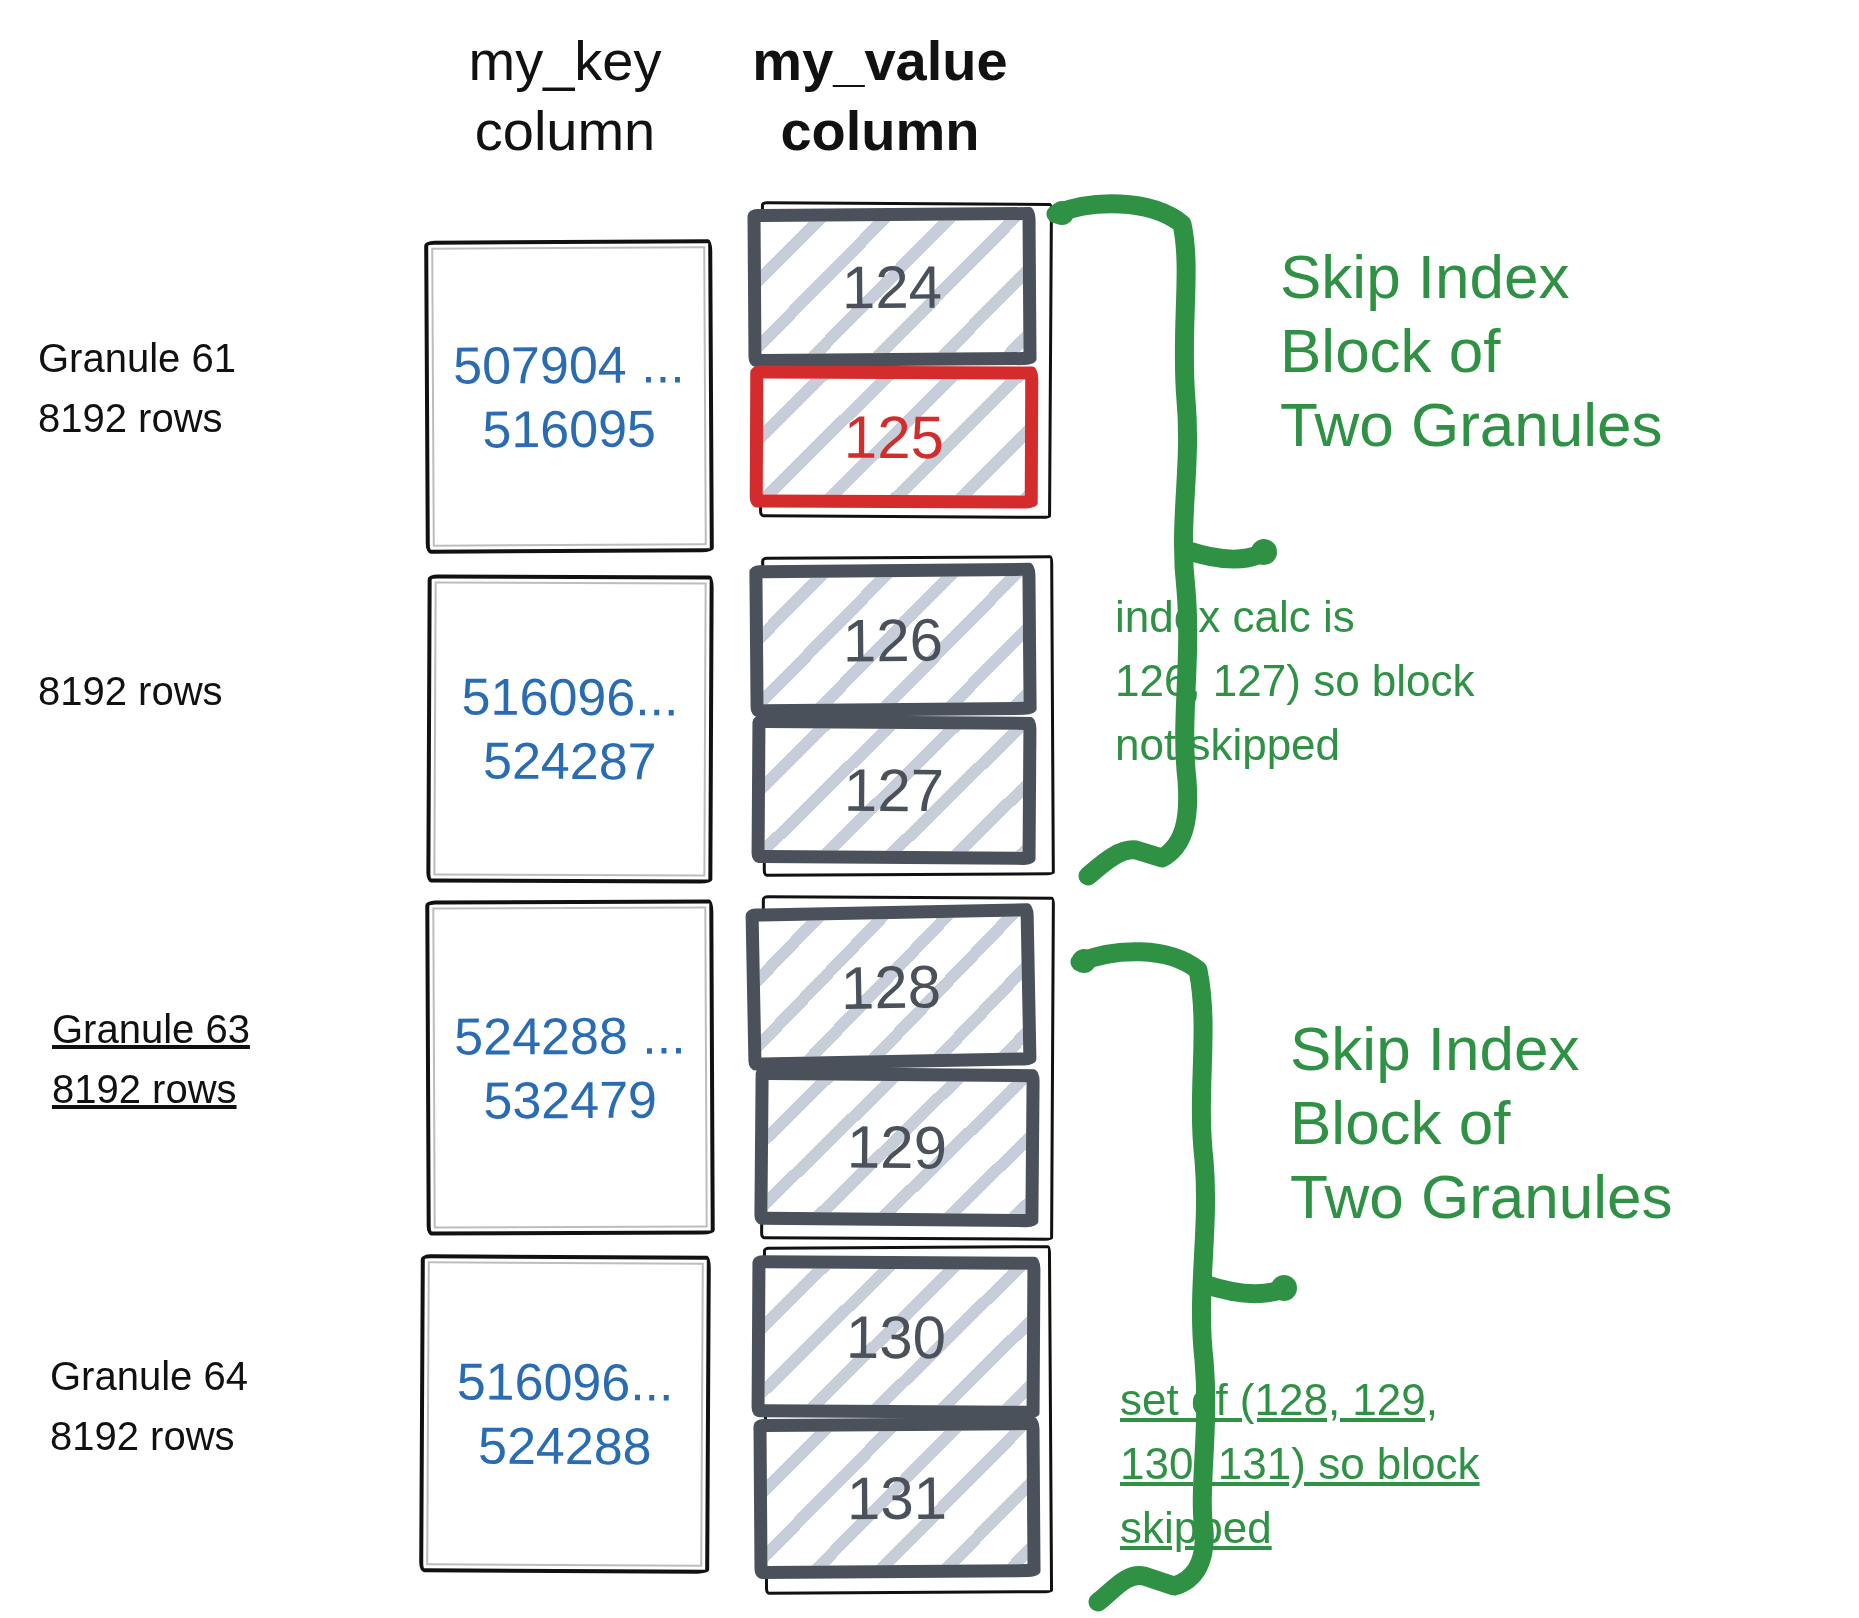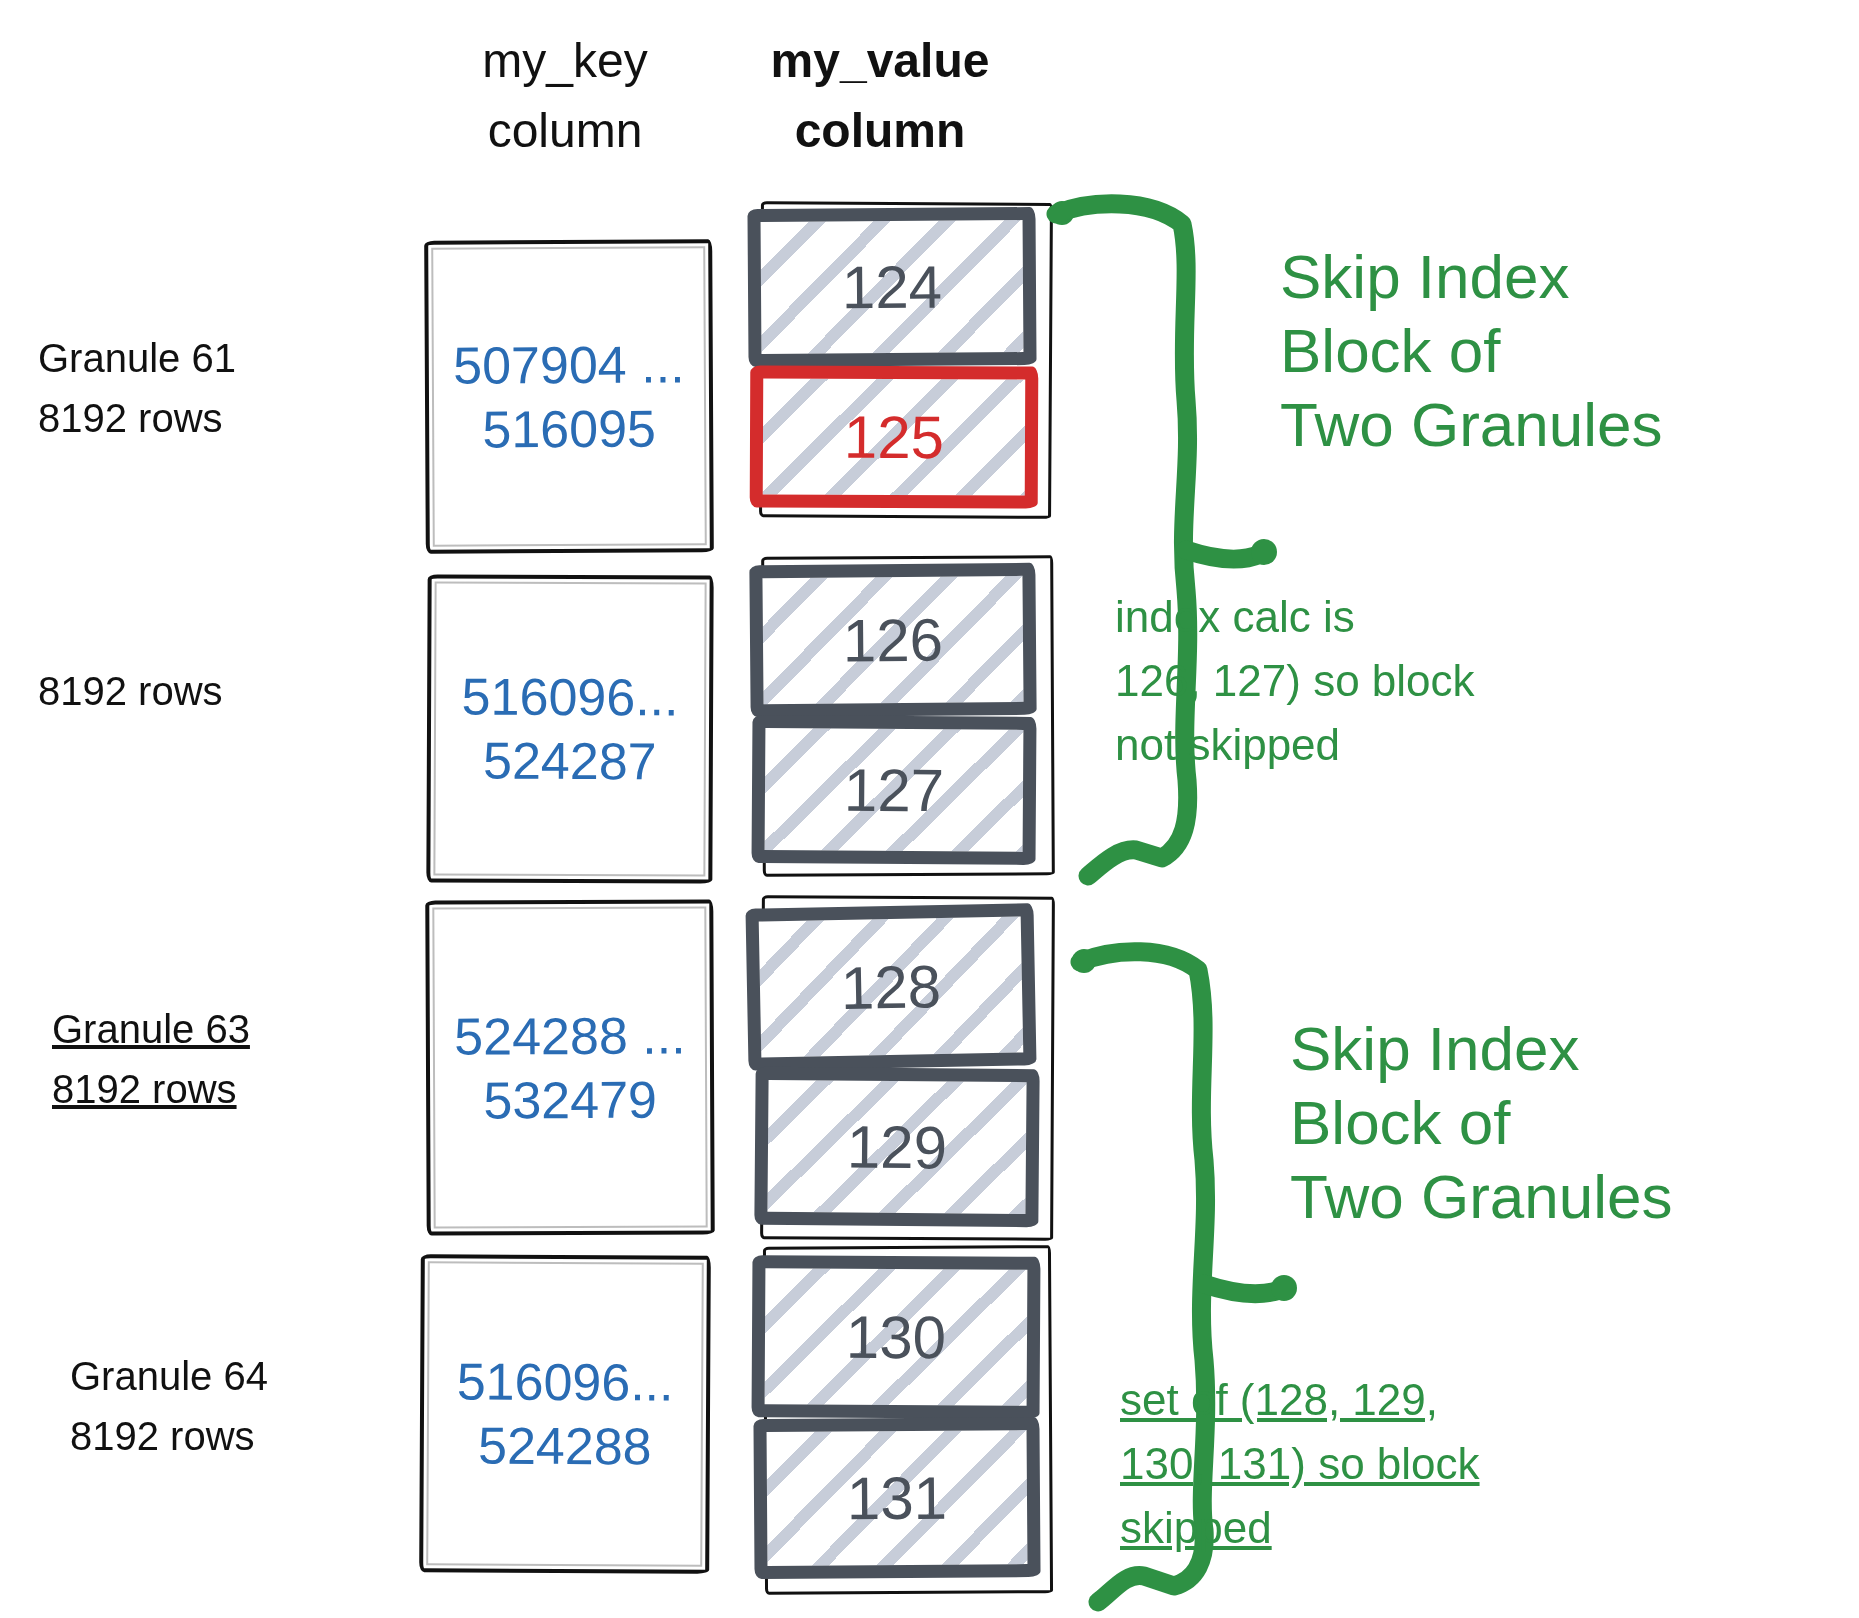--- a/index.html
+++ b/index.html
@@ -3,21 +3,21 @@
 <meta charset="utf-8">
 <style>
   :root{
     --green:#2e9144; --blue:#2a6cb4; --red:#d42c2c;
     --slate:#4a515b; --hatch:#c7cdd9; --ink:#111111;
   }
   html,body{margin:0;padding:0;background:#ffffff;}
   body{font-family:"Liberation Sans", sans-serif;}
   .canvas{position:relative;width:1859px;height:1618px;background:#fff;overflow:hidden;}
 
-  .hdr{position:absolute;width:320px;text-align:center;font-size:48px;line-height:70px;color:var(--ink);}
+  .hdr{position:absolute;width:320px;text-align:center;font-size:56px;line-height:70px;color:var(--ink);}
 
   .glabel{position:absolute;font-size:40px;line-height:60px;color:var(--ink);text-align:left;}
 
   .keybox{
     position:absolute;border:4px solid var(--ink);background:#fff;
     border-radius:10px 4px 12px 5px / 5px 12px 4px 10px;
     display:flex;flex-direction:column;align-items:center;justify-content:center;
     outline:2px solid rgba(17,17,17,0.28);outline-offset:-9px;
   }
   .keytext{font-size:52px;line-height:64px;color:var(--blue);text-align:center;}
@@ -104,21 +104,21 @@
     </div>
   </div>
   <div class="thinbox" style="left:761px;top:896px;width:287px;height:338px;transform:rotate(0.3deg);"></div>
   <div class="vblock" style="left:747px;top:906px;width:262px;height:136px;transform:rotate(-1.1deg);">
     <span>128</span>
   </div>
   <div class="vblock" style="left:755px;top:1068px;width:258px;height:132px;transform:rotate(0.5deg);">
     <span>129</span>
   </div>
 
-  <div class="glabel" style="left:50px;top:1346px;margin-left:20px;">
+  <div class="glabel" style="left:50px;top:1346px;">
     <div>Granule 64</div>
     <div>8192 rows</div>
   </div>
   <div class="keybox" style="left:420px;top:1255px;width:282px;height:310px;transform:rotate(0.3deg);">
     <div class="keytext">
       <div>516096...</div>
       <div>524288</div>
     </div>
   </div>
   <div class="thinbox" style="left:764px;top:1246px;width:282px;height:342px;transform:rotate(-0.35deg);"></div>

